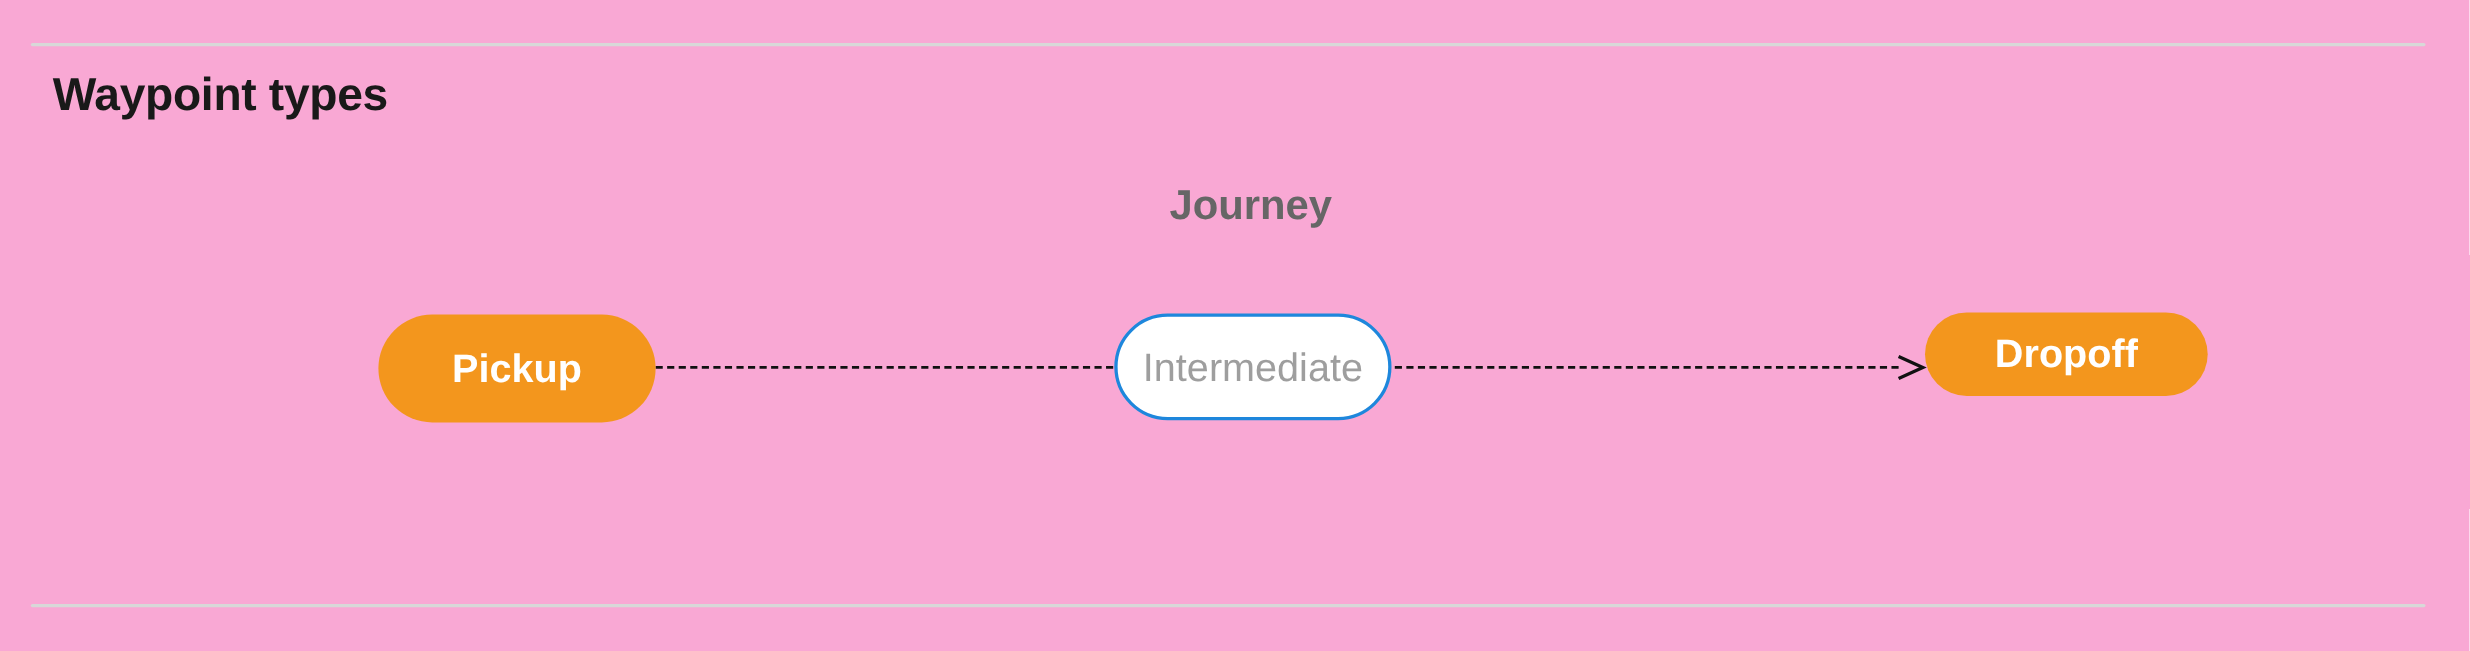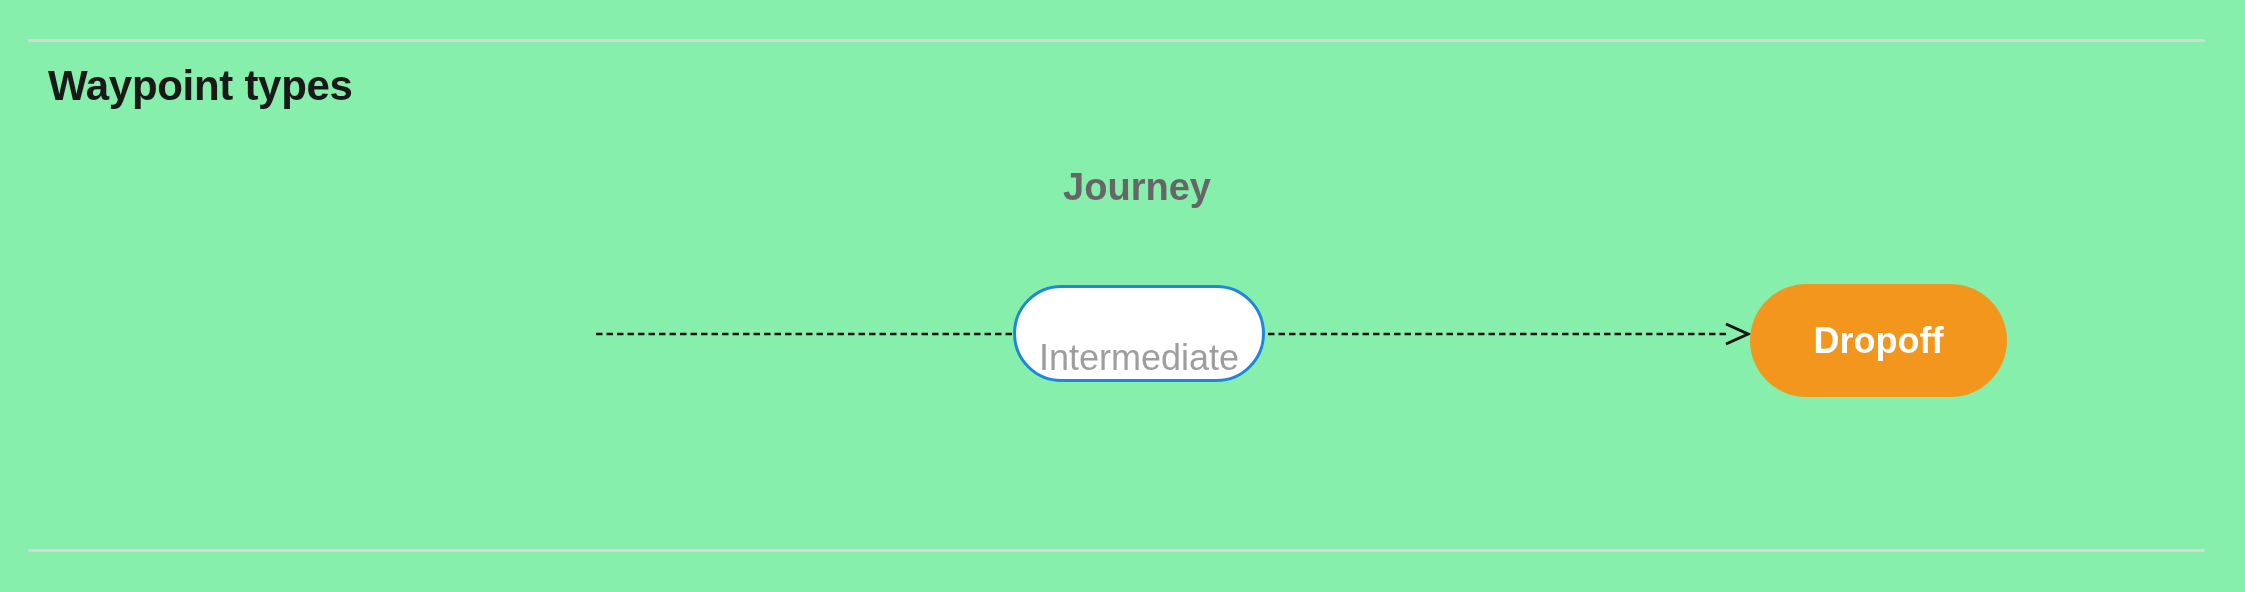--- a/index.html
+++ b/index.html
@@ -5,21 +5,21 @@
   html, body {
     margin: 0;
     padding: 0;
     background: #FFFFFF;
     font-family: "Liberation Sans", sans-serif;
   }
   .page {
     position: relative;
     width: 2245px;
     height: 592px;
-    background: #86efac;
+    background: #f9a8d4;
     overflow: hidden;
   }
   .divider {
     position: absolute;
     left: 28px;
     width: 2177px;
     height: 3px;
     background: #D8D8D8;
     border-radius: 2px;
   }
@@ -79,42 +79,45 @@
     top: 285px;
     width: 252px;
     height: 97px;
     border: 3px solid #1E87DC;
     font-weight: 500;
   }
   .node--dropoff {
     left: 1750px;
     top: 284px;
     width: 257px;
-    height: 113px;
+    height: 76px;
     font-weight: 700;
   }
 </style>
 </head>
 <body>
 
 <div class="page">
 
   <div class="divider divider--top"></div>
 
   <h2 class="page-title">Waypoint types</h2>
 
   <div class="journey-label">Journey</div>
 
   <svg class="edges-svg" viewBox="0 0 2245 592" xmlns="http://www.w3.org/2000/svg" aria-hidden="true">
     <line class="edge-stroke" x1="596" y1="334" x2="1726" y2="334" stroke="#111111" stroke-width="2.5" stroke-dasharray="6.5 4"></line>
     <path class="edge-stroke" d="M1726,324 L1748,334 L1726,344" fill="none" stroke="#111111" stroke-width="3" stroke-linejoin="miter"></path>
   </svg>
 
+  <div class="node node--pickup" style="background: rgb(243, 150, 29); color: rgb(255, 255, 255);">
+    <span>Pickup</span>
+  </div>
 
-  <div class="node node--intermediate" style="background: rgb(255, 255, 255); color: rgb(158, 158, 158); border-color: rgb(30, 135, 220); align-items: flex-end;">
+  <div class="node node--intermediate" style="background: rgb(255, 255, 255); color: rgb(158, 158, 158); border-color: rgb(30, 135, 220);">
     <span>Intermediate</span>
   </div>
 
   <div class="node node--dropoff" style="background: rgb(243, 150, 29); color: rgb(255, 255, 255);">
     <span>Dropoff</span>
   </div>
 
   <div class="divider divider--bottom"></div>
 
 </div>

